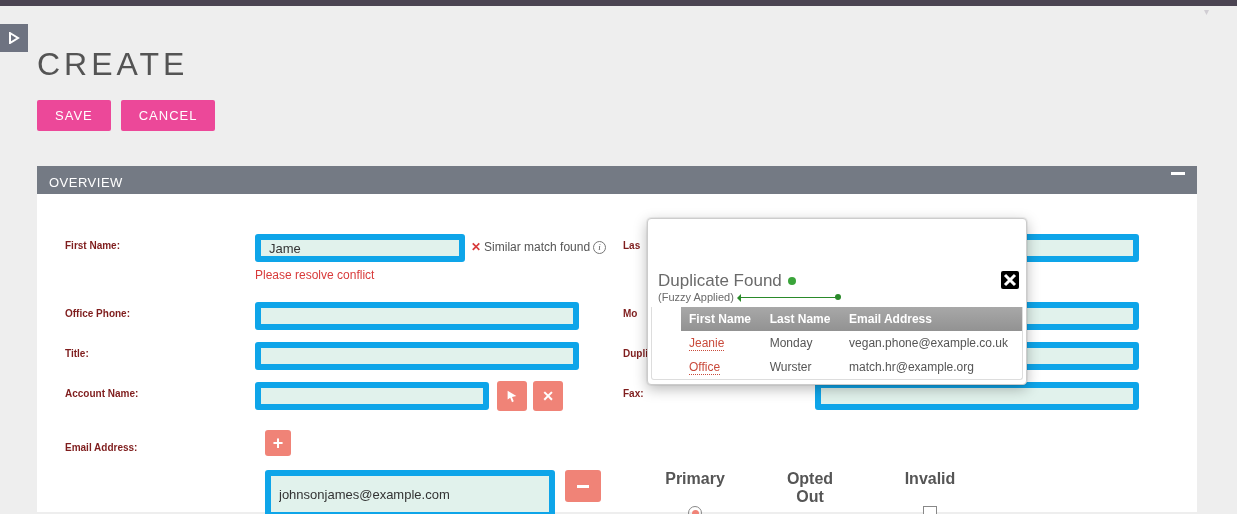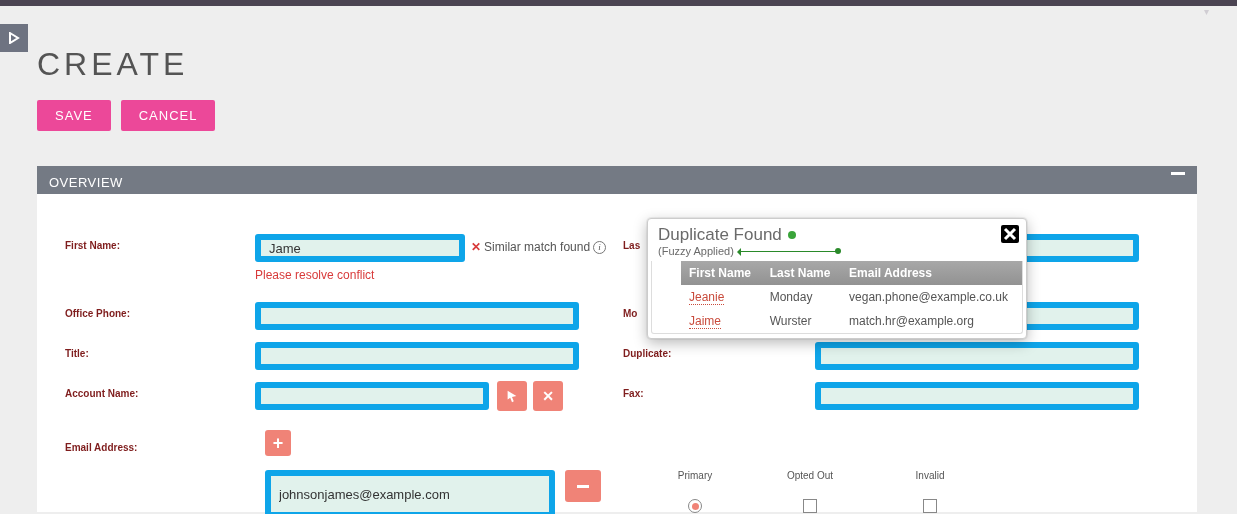--- a/index.html
+++ b/index.html
@@ -21,28 +21,28 @@
   .match-msg { position: absolute; font-size: 12px; color: #555; display: flex; align-items: center; gap: 3px; }
   .match-msg .x { color: #d83a3a; font-weight: bold; }
   .info-icon { display: inline-flex; width: 13px; height: 13px; border: 1px solid #777; border-radius: 50%; align-items: center; justify-content: center; font-size: 9px; font-style: italic; font-family: serif; color: #555; }
   .icon-btn { position: absolute; width: 30px; height: 30px; background: #f08377; border-radius: 3px; display: flex; align-items: center; justify-content: center; cursor: pointer; color: #fff; }
   .icon-btn.sm { width: 26px; height: 26px; }
   .plus { font-size: 18px; font-weight: bold; }
   .minus { width: 12px; height: 3px; background: #fff; }
   .xmark { font-size: 14px; font-weight: bold; }
   .cursor-ic svg { width: 14px; height: 14px; fill: #fff; }
   .chk-col { position: absolute; text-align: center; }
-  .chk-label { font-size: 10px; color: #555; font-weight: 400; margin-bottom: 18px; }
+  .chk-label { font-size: 16px; color: #555; font-weight: 700; margin-bottom: 18px; }
   .radio-dot { width: 14px; height: 14px; border: 1px solid #888; border-radius: 50%; margin: 0 auto; display: flex; align-items: center; justify-content: center; }
   .radio-dot.on::after { content: ""; width: 7px; height: 7px; background: #f08377; border-radius: 50%; }
   .chk { width: 14px; height: 14px; border: 1px solid #888; margin: 0 auto; background: #fff; }
   .input.email-body { width: 290px; }
   
   .dup-popup { position: absolute; left: 647px; top: 218px; width: 380px; background: #fff; border: 1px solid #ccc; border-radius: 4px; box-shadow: 0 4px 14px rgba(0,0,0,0.28), 0 0 0 1px rgba(0,0,0,0.05); z-index: 50; }
-  .dup-head { padding: 6px 10px 4px 10px; position: relative; }
+  .dup-head { padding: 6px 10px 4px 10px; position: relative; margin-top: 46px; }
   .dup-title { font-size: 17px; color: #6a6a6a; display: flex; align-items: center; gap: 6px; }
   .green-dot { width: 8px; height: 8px; background: #3aa43a; border-radius: 50%; }
   .dup-sub { font-size: 11px; color: #6a6a6a; display: flex; align-items: center; gap: 4px; }
   .arrow-line { width: 100px; height: 1px; background: #2a8a2a; position: relative; }
   .arrow-line::before { content: ""; position: absolute; left: -5px; top: -3px; border: 4px solid transparent; border-right-color: #2a8a2a; }
   .arrow-line::after { content: ""; position: absolute; right: -3px; top: -3px; width: 6px; height: 6px; background: #2a8a2a; border-radius: 50%; }
   .dup-close { position: absolute; right: 6px; top: 5px; width: 20px; height: 20px; cursor: pointer; }
   .dup-close svg { width: 20px; height: 20px; }
   .dup-table { width: 100%; border-collapse: collapse; font-size: 12px; }
   .dup-table th { background: #9c9c9c; background: linear-gradient(#a8a8a8,#929292); color: #fff; text-align: left; padding: 5px 8px; font-weight: 600; font-size: 12px; }
@@ -167,20 +167,20 @@
       <th>First Name</th>
       <th>Last Name</th>
       <th>Email Address</th>
     </tr>
     <tr>
       <td class="fn"><span>Jeanie</span></td>
       <td>Monday</td>
       <td>vegan.phone@example.co.uk</td>
     </tr>
     <tr>
-      <td class="fn"><span>Jaime</span></td>
+      <td class="fn"><span>Office</span></td>
       <td>Wurster</td>
       <td>match.hr@example.org</td>
     </tr>
   </tbody>
       </table>
   </div>
 </div>
 
 </body></html>

